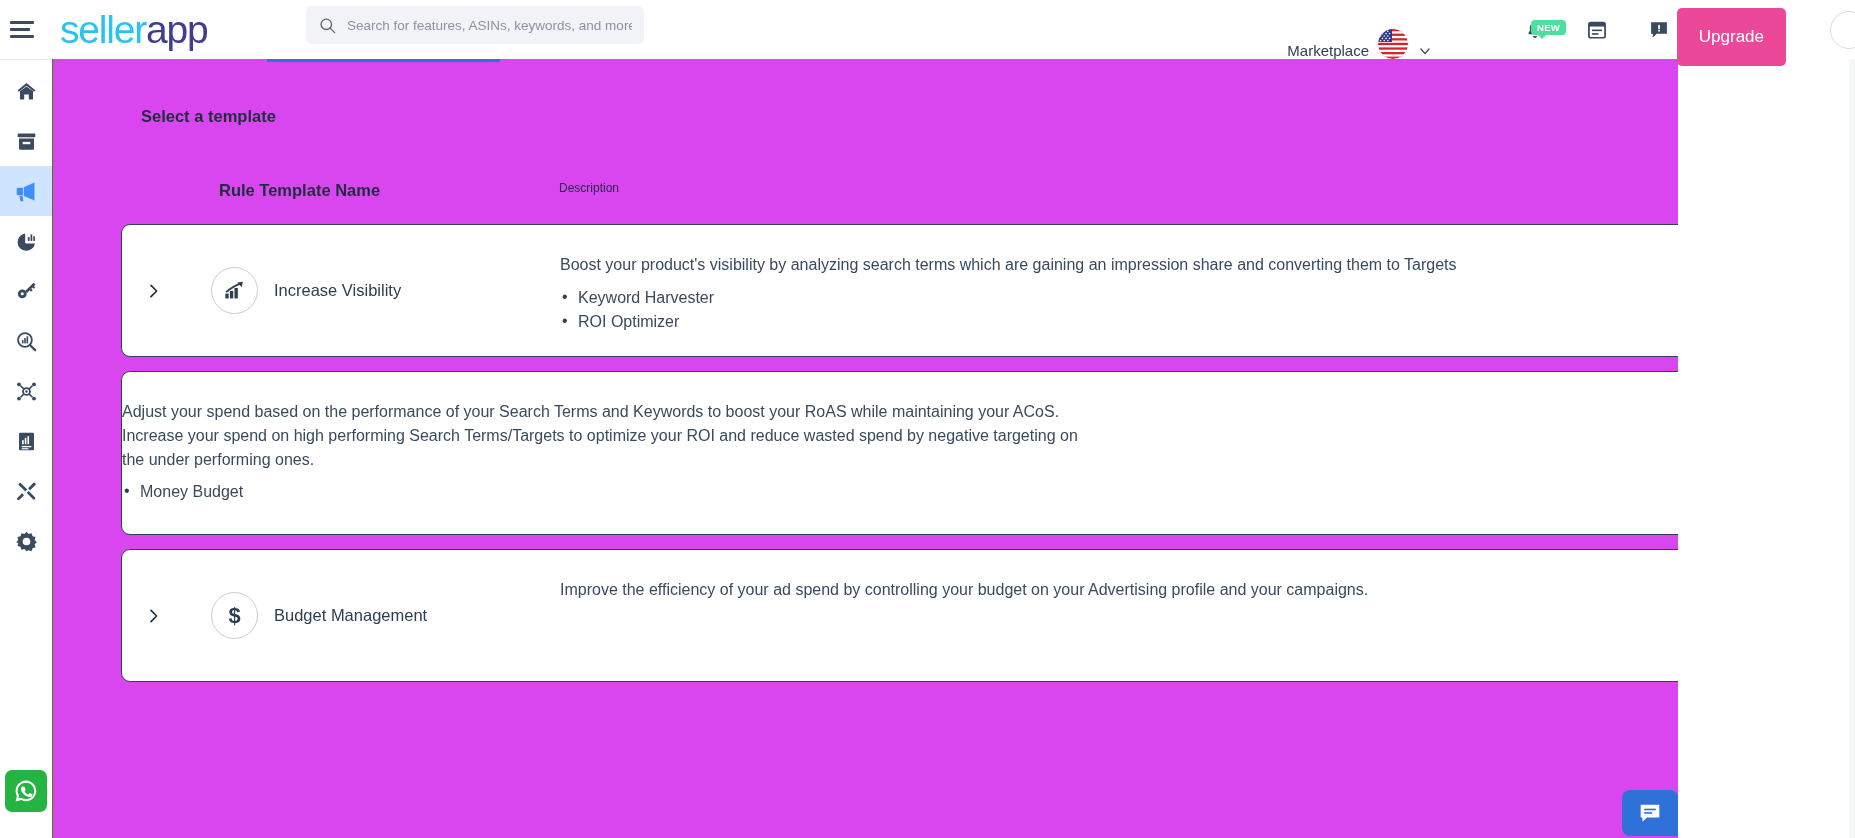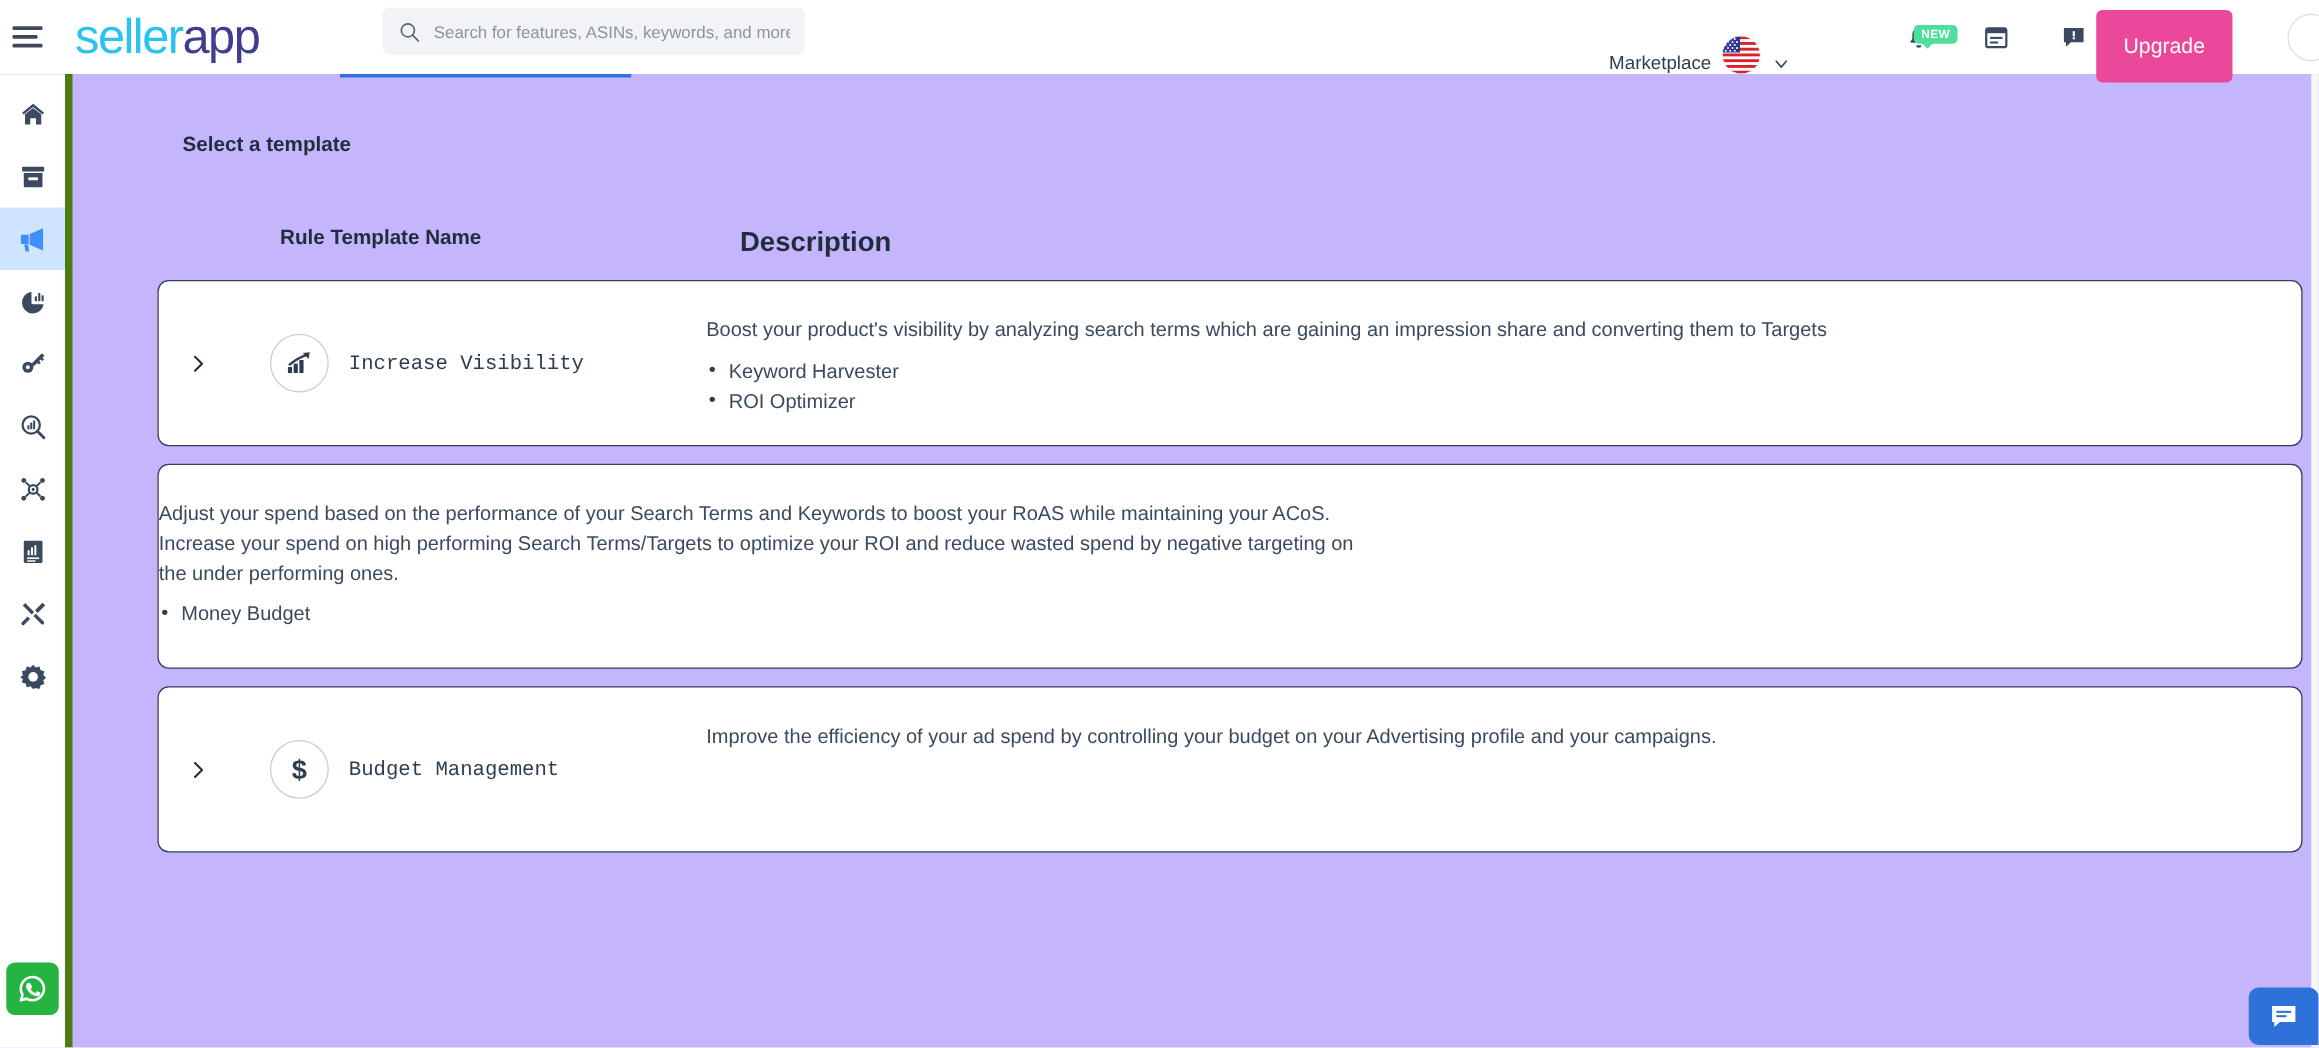--- a/index.html
+++ b/index.html
@@ -127,41 +127,41 @@
     position: absolute; left: 5px; bottom: 26px;
     width: 42px; height: 42px; border-radius: 7px;
     background: #25b441;
     display: flex; align-items: center; justify-content: center;
     cursor: pointer;
   }
 
   
   .main {
     position: absolute; top: 59px; left: 52px;
-    width: 1803px; height: 779px;
-    background: #c4b5fd;
-    border-left: 6px solid #4d7c0f;
+    width: 1626px; height: 779px;
+    background: #d946ef;
+    border-left: 1px solid #4d7c0f;
     overflow: hidden;
   }
   .tab-underline {
     position: absolute; top: 0; left: 214px;
     width: 233px; height: 3px; background: #2e71d8;
   }
 
   .page-title {
     position: absolute; left: 88px; top: 48px;
     font-size: 16.5px; font-weight: 700; color: #1f2d3d;
   }
 
   .col-headers {
     position: absolute; left: 88px; top: 122px;
     width: 1640px; height: 24px;
   }
   .col-rule { position: absolute; left: 78px; font-size: 16.5px; font-weight: 700; color: #1f2d3d; }
-  .col-desc { position: absolute; left: 418px; font-size: 22px; font-weight: 700; color: #1f2d3d; margin-left: 28px; }
+  .col-desc { position: absolute; left: 418px; font-size: 12px; font-weight: 400; color: #1f2d3d; }
 
   .cards { position: absolute; left: 68px; top: 165px; width: 1716px; }
 
   .card {
     border: 1px solid #30405a;
     border-radius: 9px;
     background: #ffffff;
     display: flex;
     margin-bottom: 14px;
     position: relative;
@@ -179,21 +179,20 @@
   .tpl-icon {
     width: 47px; height: 47px; border-radius: 50%;
     border: 1px solid #c9cdd4;
     display: flex; align-items: center; justify-content: center;
     margin-left: 47px; flex: 0 0 47px;
   }
   .tpl-name {
     margin-left: 16px;
     font-size: 16.5px; color: #2d3e50;
     white-space: nowrap;
-    font-family: Liberation Mono, monospace;
   }
   .card-right {
     flex: 1 1 auto;
     padding: 28px 26px 26px 0;
   }
   .card-desc {
     font-size: 16px; color: #3a4a5e; line-height: 1.49;
     max-width: 980px;
   }
   .card-list { list-style: none; margin-top: 9px; }

